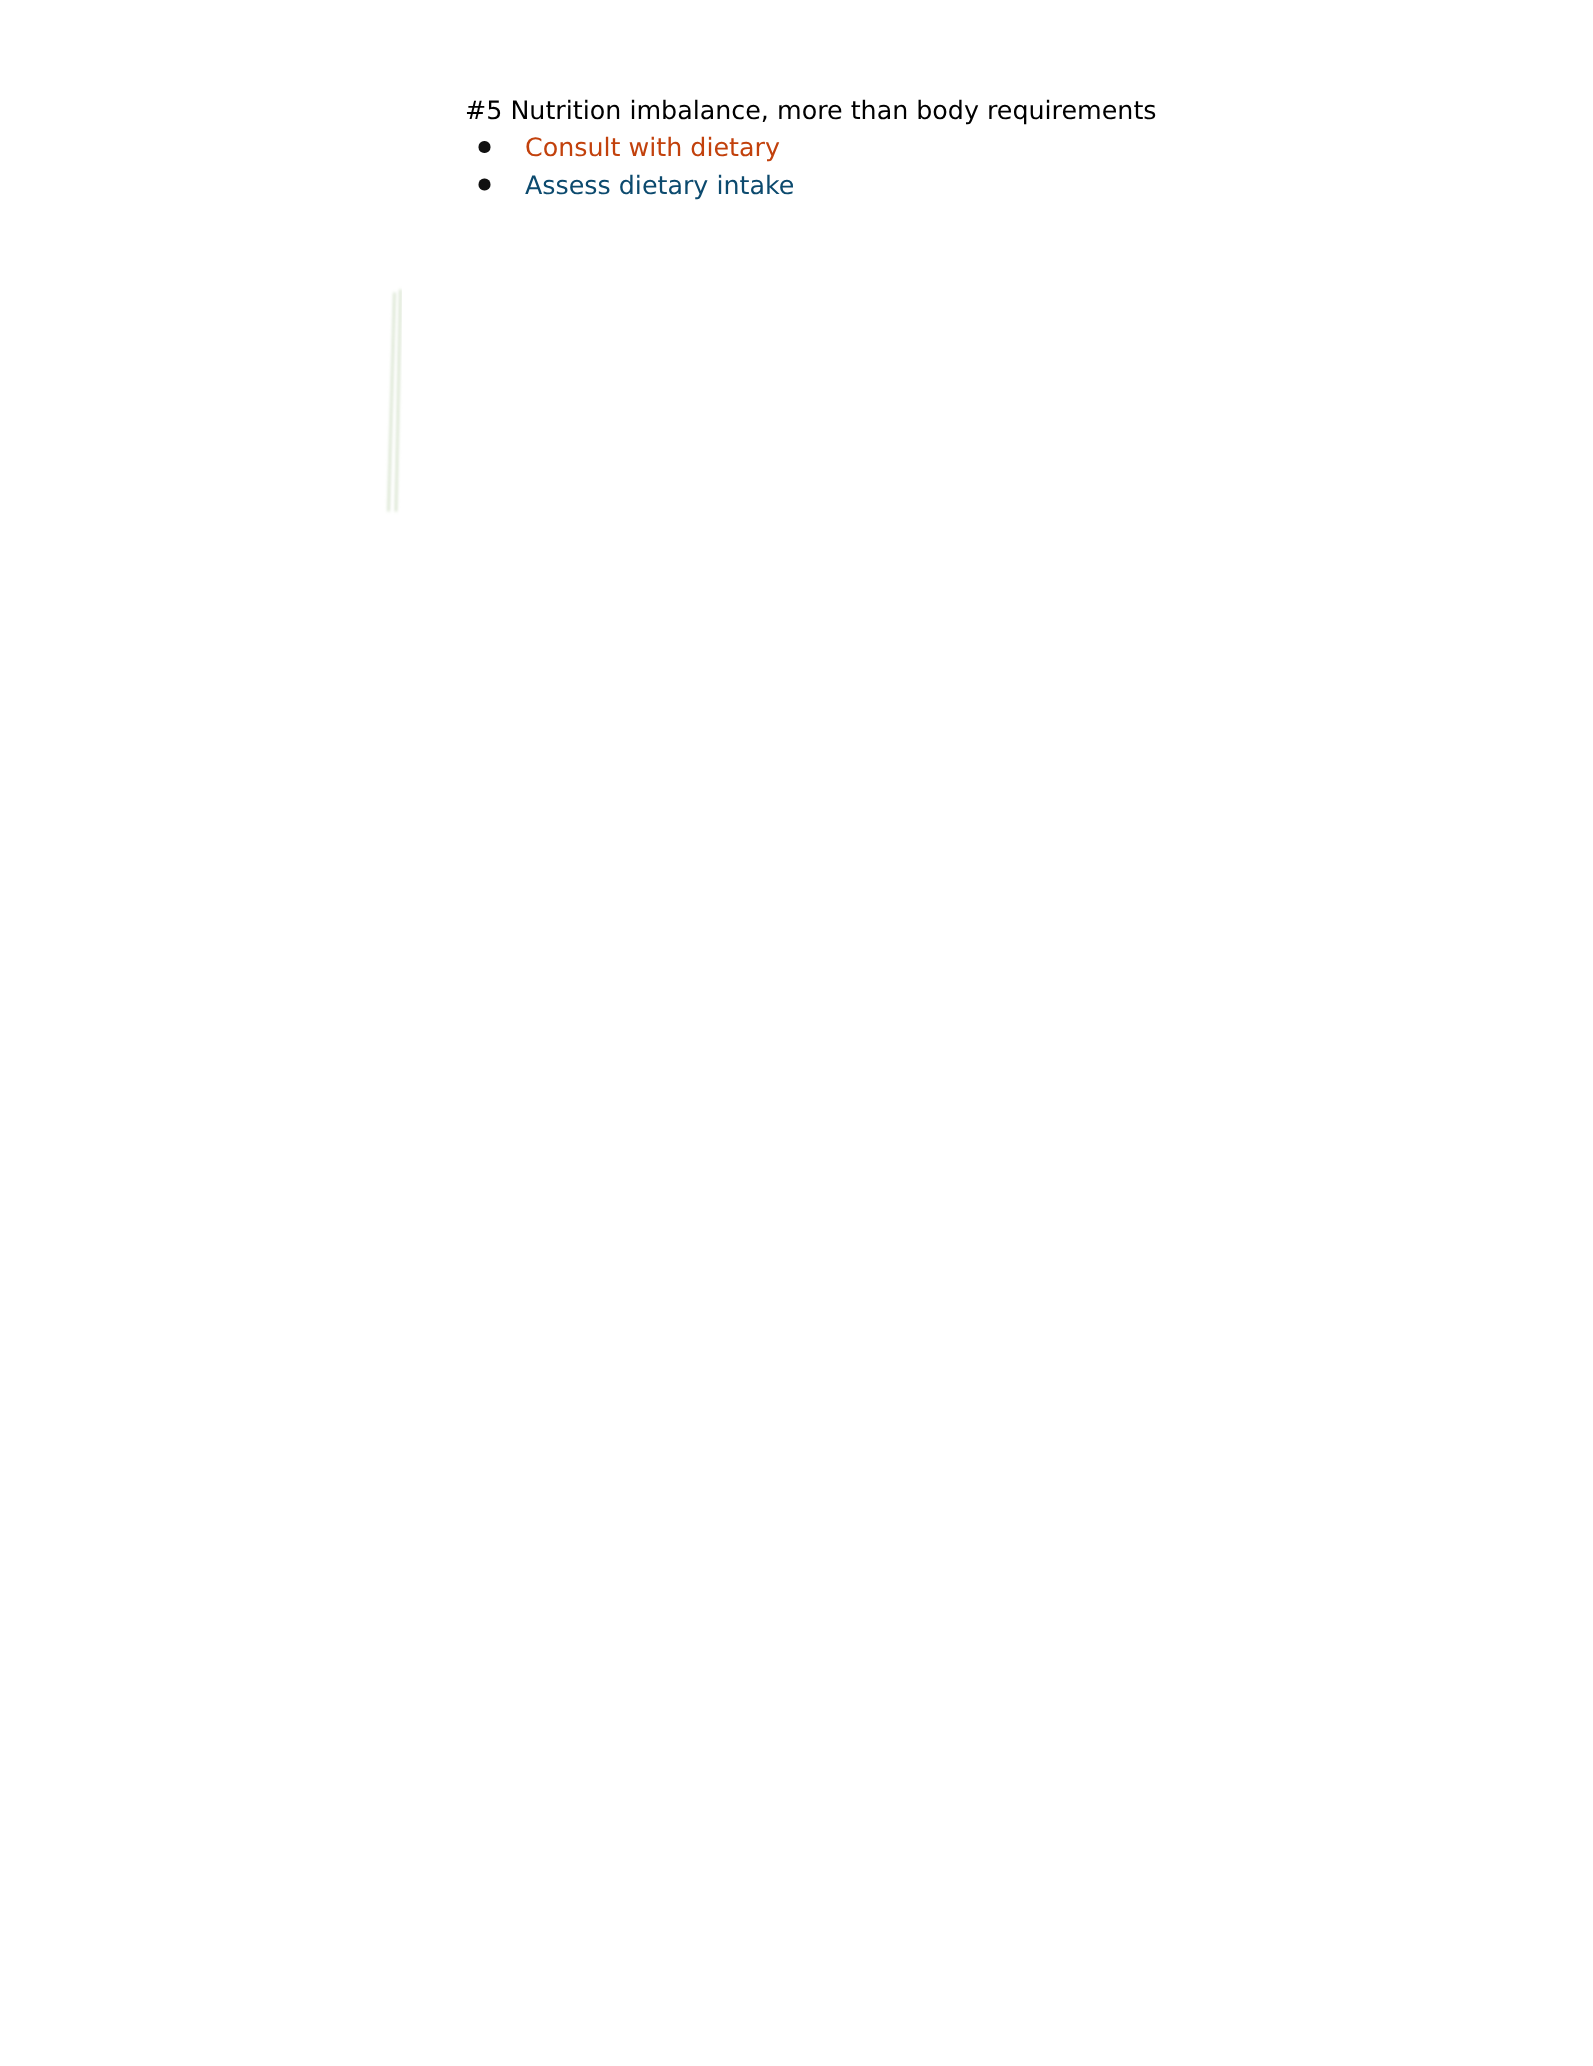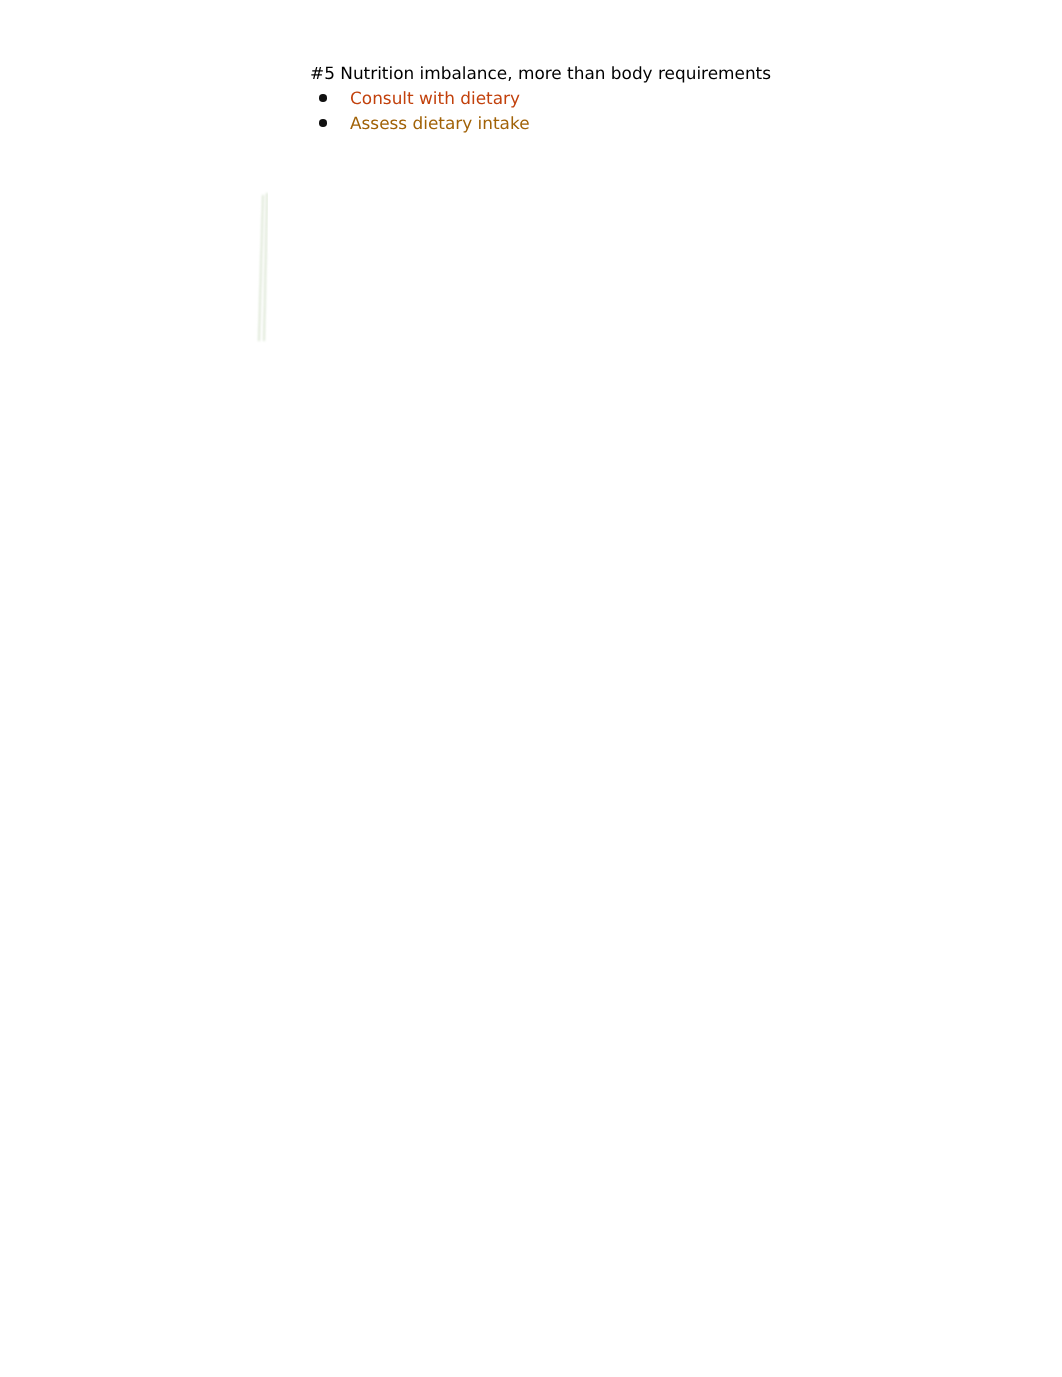--- a/index.html
+++ b/index.html
@@ -29,16 +29,16 @@
     </g>
   </svg>
 
   <div class="node" style="left:268px;top:8px;width:543px;height:229px;">
     <div class="line" style="left:42px;top:39px;font-size:16.9px;color:#000;">#5 Nutrition imbalance, more than body requirements</div>
 
     <div class="bullet" style="left:51px;top:70px;width:7.5px;height:7.5px;"></div>
     <div class="line" style="left:82px;top:64px;font-size:16.9px;color:#c2410c;">Consult with dietary</div>
 
     <div class="bullet" style="left:51px;top:95px;width:7.5px;height:7.5px;"></div>
-    <div class="line" style="left:82px;top:89px;font-size:16.9px;color:#a16207;">Assess dietary intake</div>
+    <div class="line" style="left:82px;top:89px;font-size:16.9px;color:#0c4a6e;">Assess dietary intake</div>
   </div>
 
 </div>
 
 </body></html>

